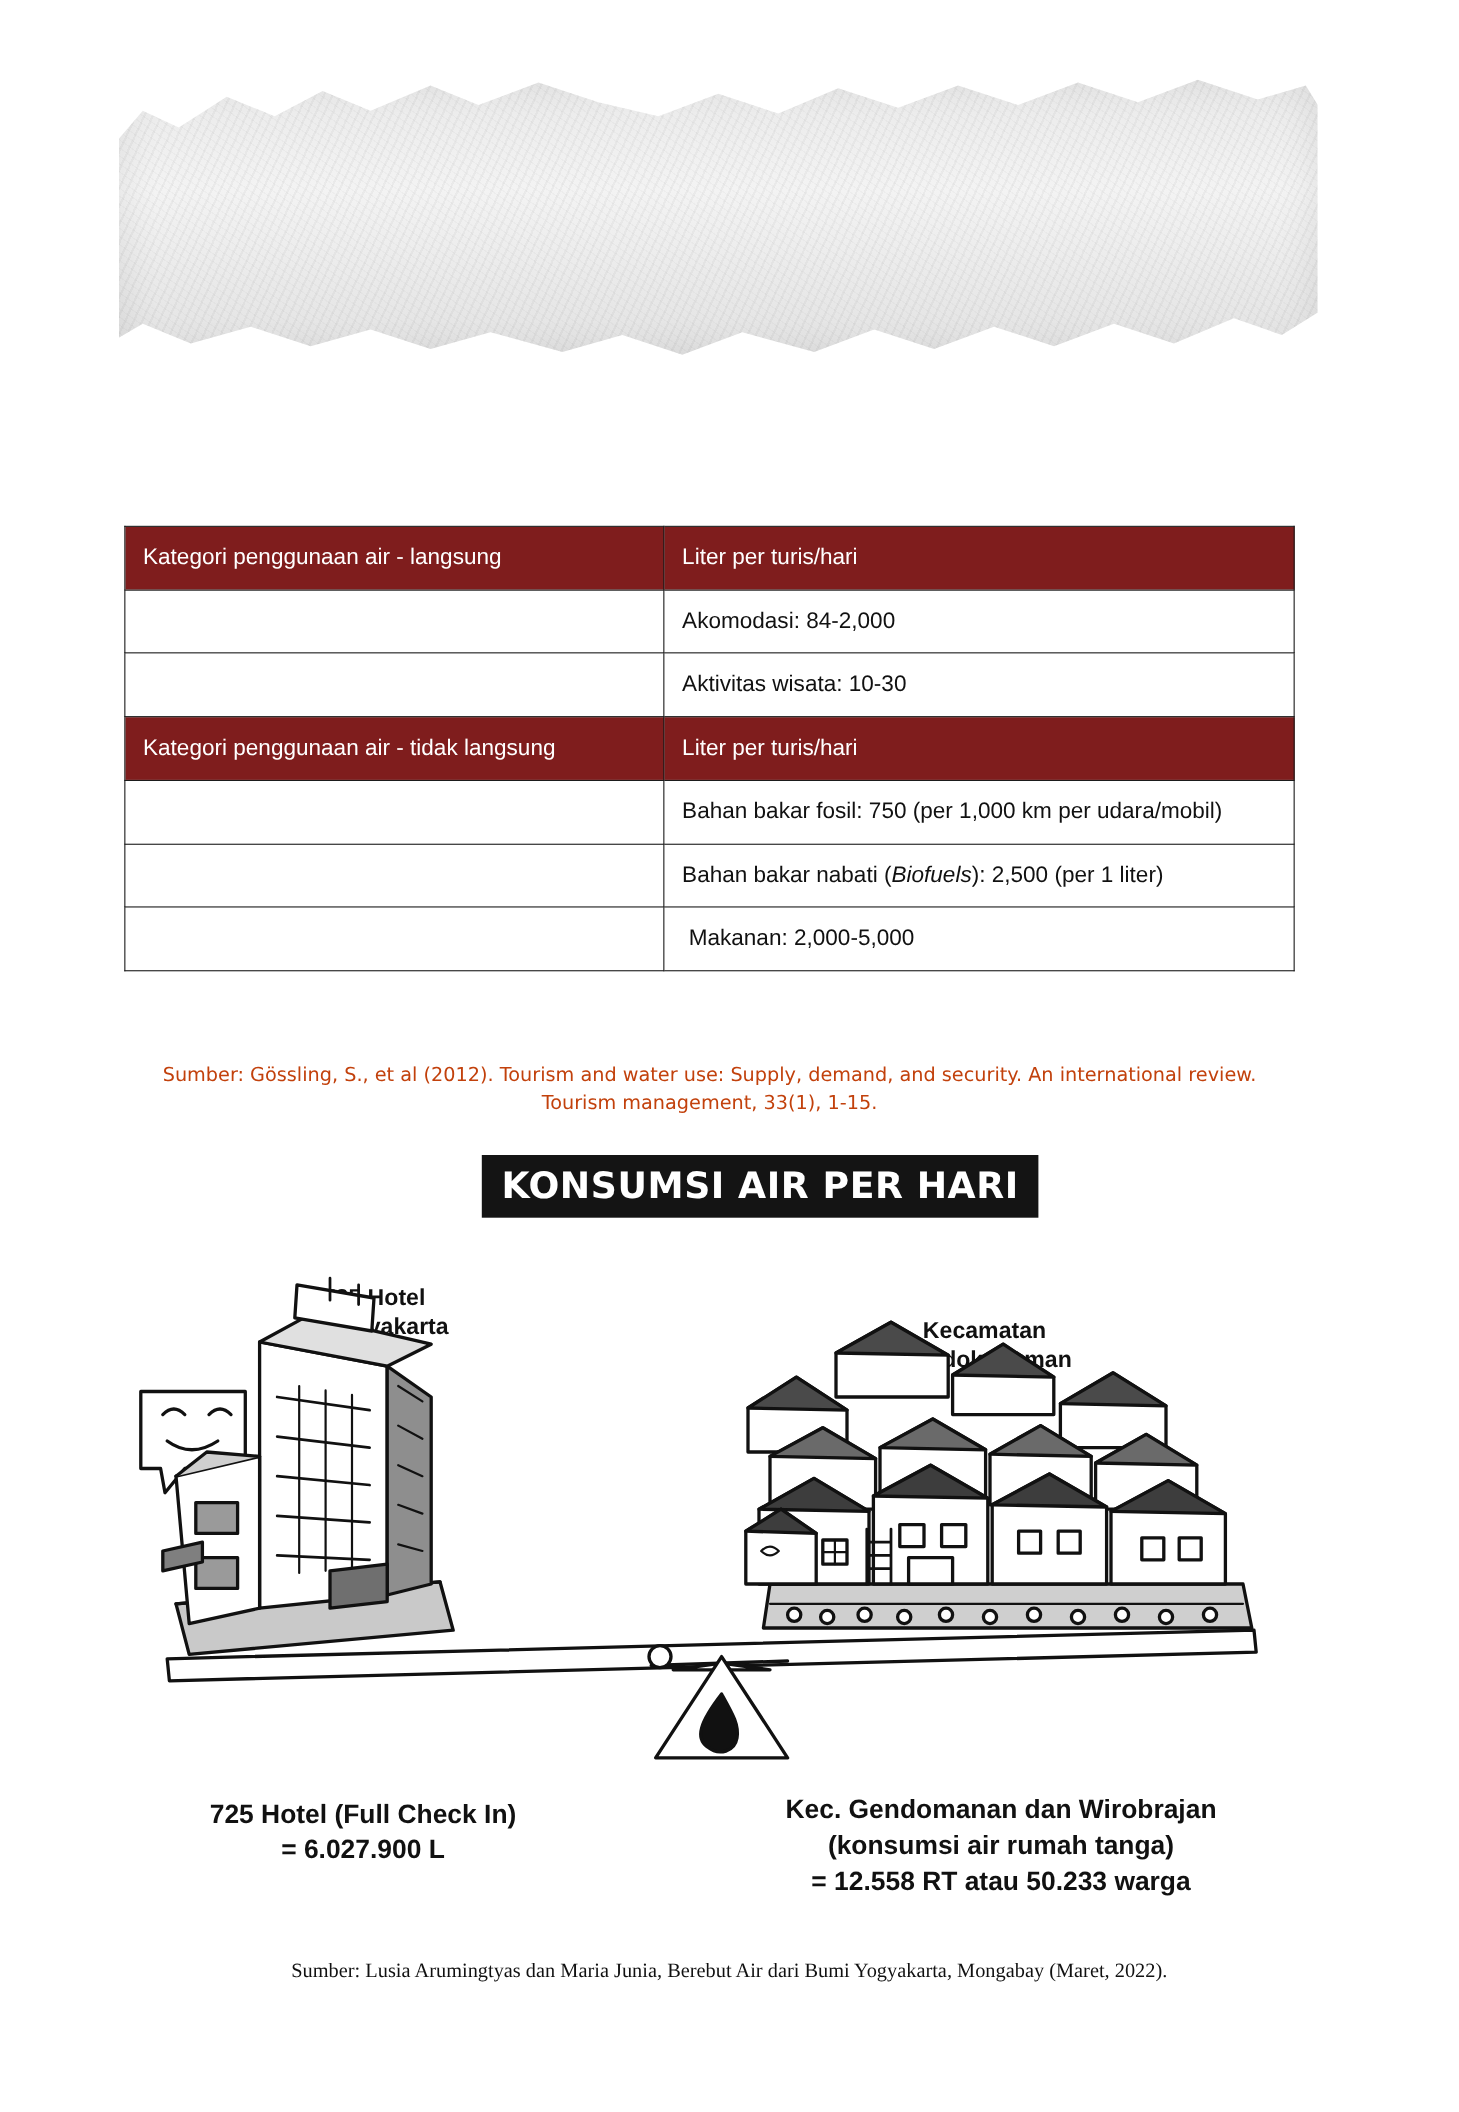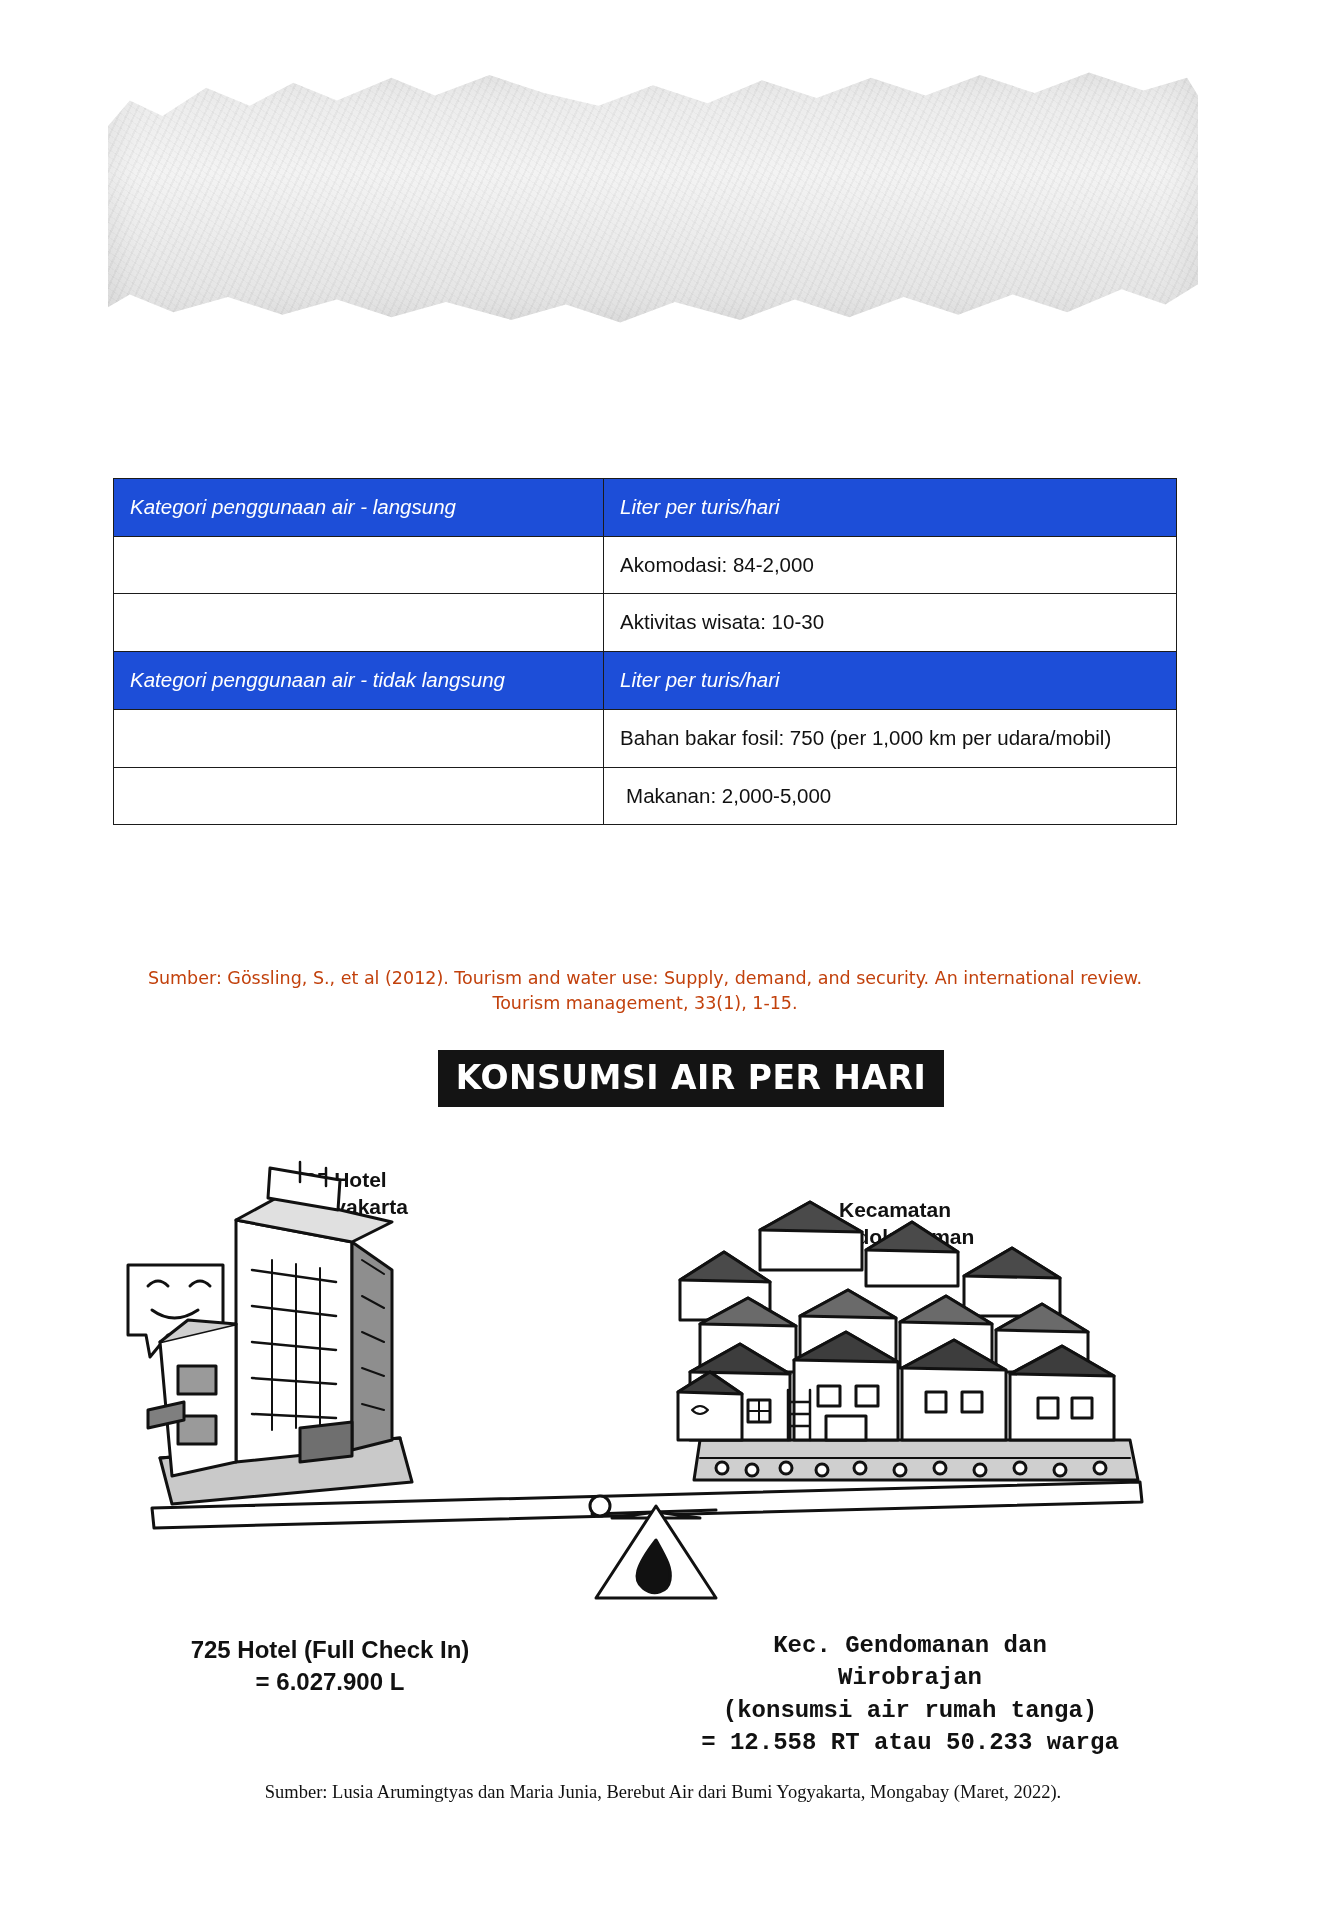--- a/index.html
+++ b/index.html
@@ -89,23 +89,22 @@
   table.usage td {
     border: 1.5px solid #1b1b1b;
     padding: 13px 16px 14px 16px;
     font-size: 20.5px;
     line-height: 1.45;
     vertical-align: top;
     height: 26px;
   }
   table.usage td.col1 { width: 43%; }
   table.usage tr.hdr td {
-    background: #1d4ed8;
+    background: #7f1d1d;
     color: #ffffff;
-    font-style: italic;
   }
   table.usage td.indent { padding-left: 22px; }
   .src-note {
     position: absolute;
     left: 113px;
     top: 966px;
     width: 1064px;
     text-align: center;
     font-size: 17.5px;
     line-height: 1.45;
@@ -196,20 +195,26 @@
         <td class="col1"></td>
         <td>Aktivitas wisata: 10-30</td>
       </tr>
       <tr class="hdr">
         <td class="col1">Kategori penggunaan air - tidak langsung</td>
         <td>Liter per turis/hari</td>
       </tr>
       <tr>
         <td class="col1"></td>
         <td>Bahan bakar fosil: 750 (per 1,000 km per udara/mobil)</td>
+      </tr>
+      <tr>
+        <td class="col1"></td>
+        <td>
+          <span>Bahan bakar nabati (</span><em class="ital">Biofuels</em><span>): 2,500 (per 1 liter)</span>
+        </td>
       </tr>
       <tr>
         <td class="col1"></td>
         <td class="indent">Makanan: 2,000-5,000</td>
       </tr>
     </tbody>
   </table>
 </div>
 
 <div class="src-note">Sumber: Gössling, S., et al (2012). Tourism and water use: Supply, demand, and security. An international review. Tourism management, 33(1), 1-15.</div>
@@ -330,18 +335,18 @@
         <path d="M596 488 L656 396 L716 488 Z" fill="#fff"></path>
         <circle cx="600" cy="396" r="10" fill="#fff"></circle>
 
         <path d="M656 430 C 636 456 632 470 643 478 C 654 487 668 482 670 470 C 672 458 666 448 656 430 Z" fill="#111" stroke="#111"></path>
       </g>
     </g>
   </svg>
 
   <div class="label-bottom label-left-bottom" style="white-space:pre-line;">725 Hotel (Full Check In)
 = 6.027.900 L</div>
-  <div class="label-bottom label-right-bottom" style="white-space:pre-line;font-family:Liberation Mono, monospace;">Kec. Gendomanan dan Wirobrajan
+  <div class="label-bottom label-right-bottom" style="white-space:pre-line;">Kec. Gendomanan dan Wirobrajan
 (konsumsi air rumah tanga)
 = 12.558 RT atau 50.233 warga</div>
 </div>
 
 <div class="footer-src">Sumber: Lusia Arumingtyas dan Maria Junia, Berebut Air dari Bumi Yogyakarta, Mongabay (Maret, 2022).</div>
 
 </body></html>

